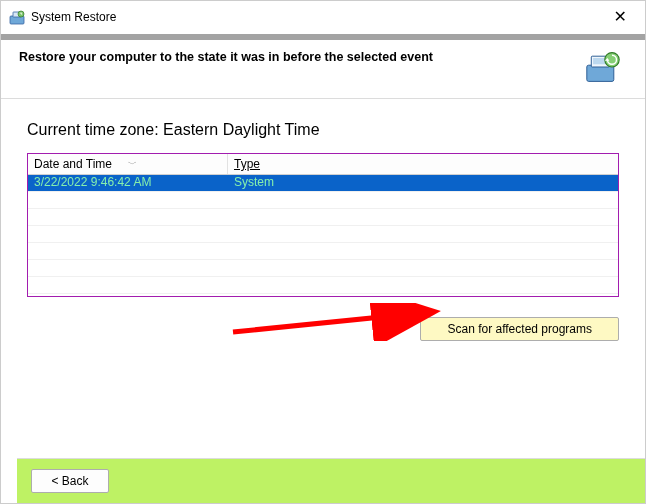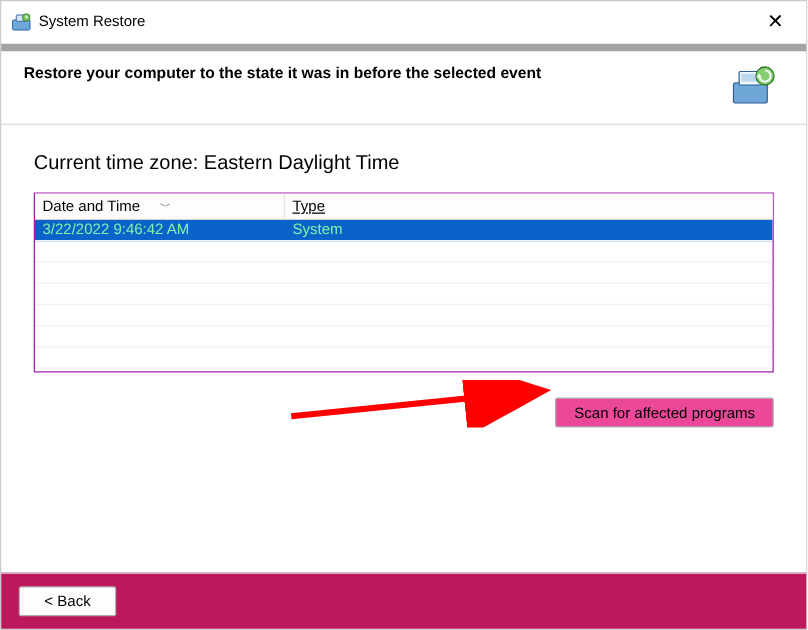--- a/index.html
+++ b/index.html
@@ -68,40 +68,41 @@
       border-bottom:1px solid #f0f0f0;
     }
     .row.selected { background:#0a63c9; color:#86efac;align-items:flex-end; }
     .cell { padding:0 6px; overflow:hidden; white-space:nowrap; }
     .actions-row {
       display:flex; justify-content:flex-end;
       padding: 20px 0 0 0;
       position:relative;
     }
     .scan-btn {
-      padding:4px 14px;
+      padding:4px 26px;
       font-size:12px;
       border:1px solid #adadad;
-      background:#ec4899;
+      background:#fef9c3;
       border-radius:2px;
       cursor:default;
     }
     .arrow-svg {
       position:absolute;
       left: 202px;
       top: 6px;
       width: 220px;
       height: 38px;
       pointer-events:none;
     }
     .footer {
       border-top:1px solid #dcdcdc;
       padding:10px 14px;
       display:flex; justify-content:flex-start; gap:8px;
-      background:#be185d;
+      background:#bef264;
+      margin-left:16px;
     }
     .btn {
       min-width:78px;
       padding:4px 12px;
       font-size:12px;
       border:1px solid #adadad;
       background:#fdfdfd;
       border-radius:2px;
       cursor:default;
       text-align:center;

